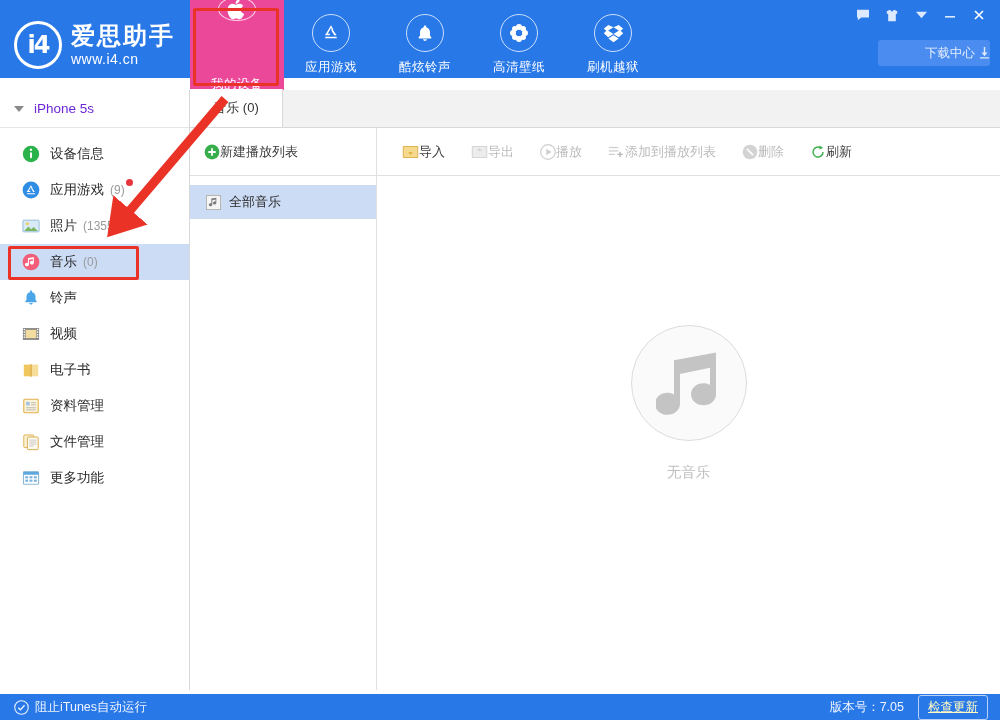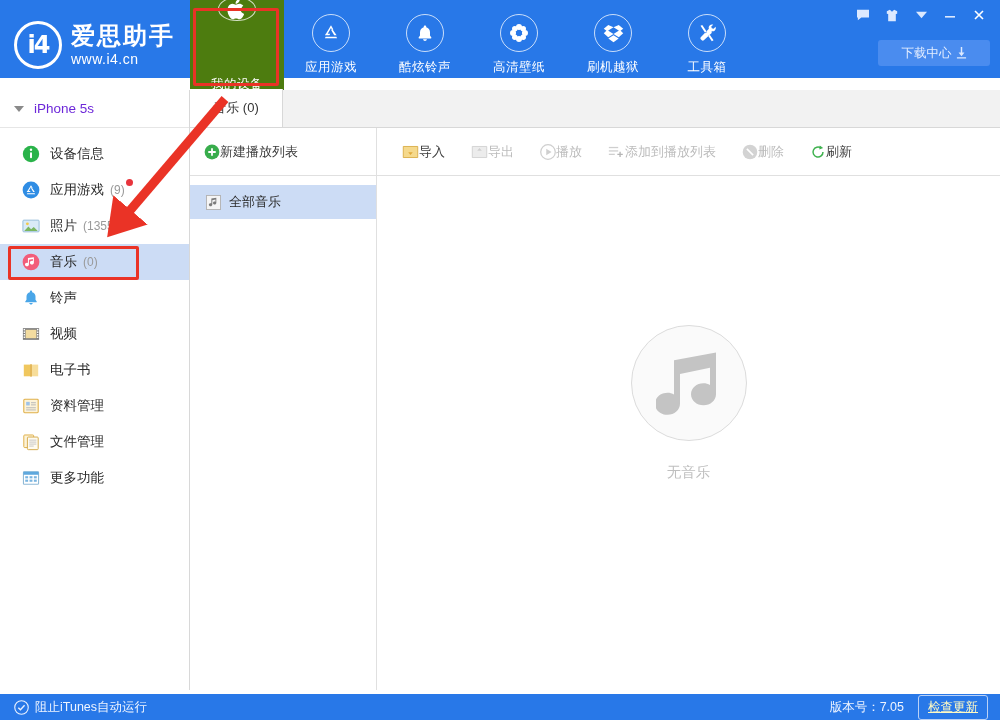--- a/index.html
+++ b/index.html
@@ -35,21 +35,21 @@
   .navtabs {
     position: absolute; left: 190px; top: 0; height: 90px;
     display: flex; align-items: center;
   }
   .navtab {
     width: 94px; height: 90px;
     display: flex; flex-direction: column; align-items: center;
     justify-content: center; cursor: pointer;
     position: relative;
   }
-  .navtab.active { background: #4d7c0f; gap: 48px; }
+  .navtab.active { background: #ec4899; gap: 48px; }
   .navtab .nicon {
     width: 38px; height: 38px; border-radius: 50%;
     border: 1.5px solid rgba(255,255,255,0.75);
     display: flex; align-items: center; justify-content: center;
     margin-bottom: 7px;
   }
   .navtab .nlabel { color: #fff; font-size: 12.5px; letter-spacing: 0.5px; }
 
   .win-ctrls {
     position: absolute; right: 8px; top: 4px;
@@ -58,21 +58,21 @@
   .win-btn {
     width: 26px; height: 22px;
     display: flex; align-items: center; justify-content: center;
     cursor: pointer;
   }
   .dl-center {
     position: absolute; right: 10px; top: 40px;
     width: 112px; height: 26px;
     background: #4a8cef;
     border-radius: 3px;
-    display: flex; align-items: center; justify-content: center;
+    display: flex; align-items: center; justify-content: flex-end;
     color: #e5eeff; font-size: 12.5px; cursor: pointer; gap: 4px;
   }
 
   
   .sidebar {
     position: absolute; left: 0; top: 90px; width: 190px; height: 600px;
     background: #ffffff; border-right: 1px solid #d8d8d8;
   }
   .device-row {
     height: 38px; display: flex; align-items: center;
@@ -251,28 +251,20 @@
 
       <div class="navtab">
         <div class="nicon">
           <svg width="23" height="20" viewBox="0 0 24 22">
               <path fill="#ffffff" d="M6.2 2.2L1.3 6.3 5 9.1 12 4.8 6.2 2.2zm11.6 0L12 4.8l7 4.3 3.7-2.8-4.9-4.1zM1.3 11.4L6.2 15.6 12 12 5 7.7l-3.7 3.7zm21.4 0L19 7.7 12 12l5.8 3.6 4.9-4.2zM12 13.6l-5.7 3.5L12 21.2l5.7-4.1L12 13.6z"></path>
             </svg>
         </div>
         <span class="nlabel">刷机越狱</span>
       </div>
 
-      <div class="navtab">
-        <div class="nicon">
-          <svg width="21" height="21" viewBox="0 0 24 24">
-              <path fill="#ffffff" d="M4 3.2l2-1 5.4 8.1-1.8 1.3L4 3.2zm12.7 6.2c1.3.4 2.7.1 3.7-.9 1.1-1.1 1.4-2.7.8-4.1l-2.2 2.2-2.1-.6-.6-2.1L18.5 2c-1.4-.6-3 -.3-4.1.8-1 1-1.3 2.5-.8 3.8L4.3 16.2c-.6.6-.6 1.7 0 2.3l1.2 1.2c.6.6 1.7.6 2.3 0l9-8.3zM14.6 13.3l4.3 6.5-2 1-4.1-6.2 1.8-1.3z"></path>
-            </svg>
-        </div>
-        <span class="nlabel">工具箱</span>
-      </div>
     </div>
 
     <div class="win-ctrls">
       <div class="win-btn">
         <svg width="14" height="12" viewBox="0 0 16 14">
             <path fill="#dce9ff" d="M1 1h14v9H6l-4 3V10H1z"></path>
           </svg>
       </div>
       <div class="win-btn">
         <svg width="14" height="13" viewBox="0 0 16 15">

